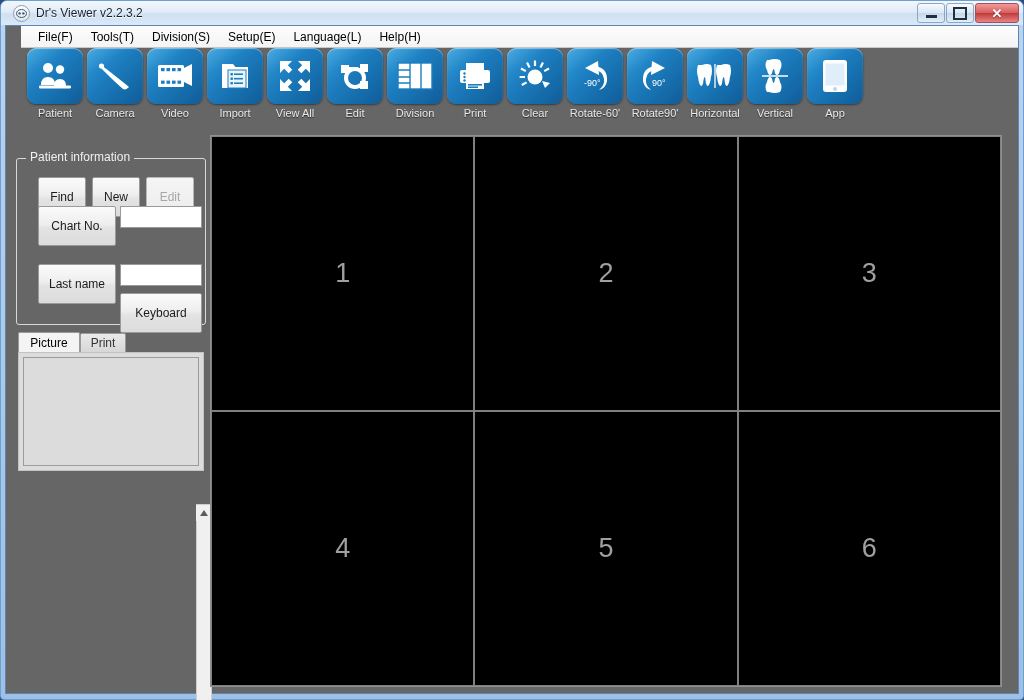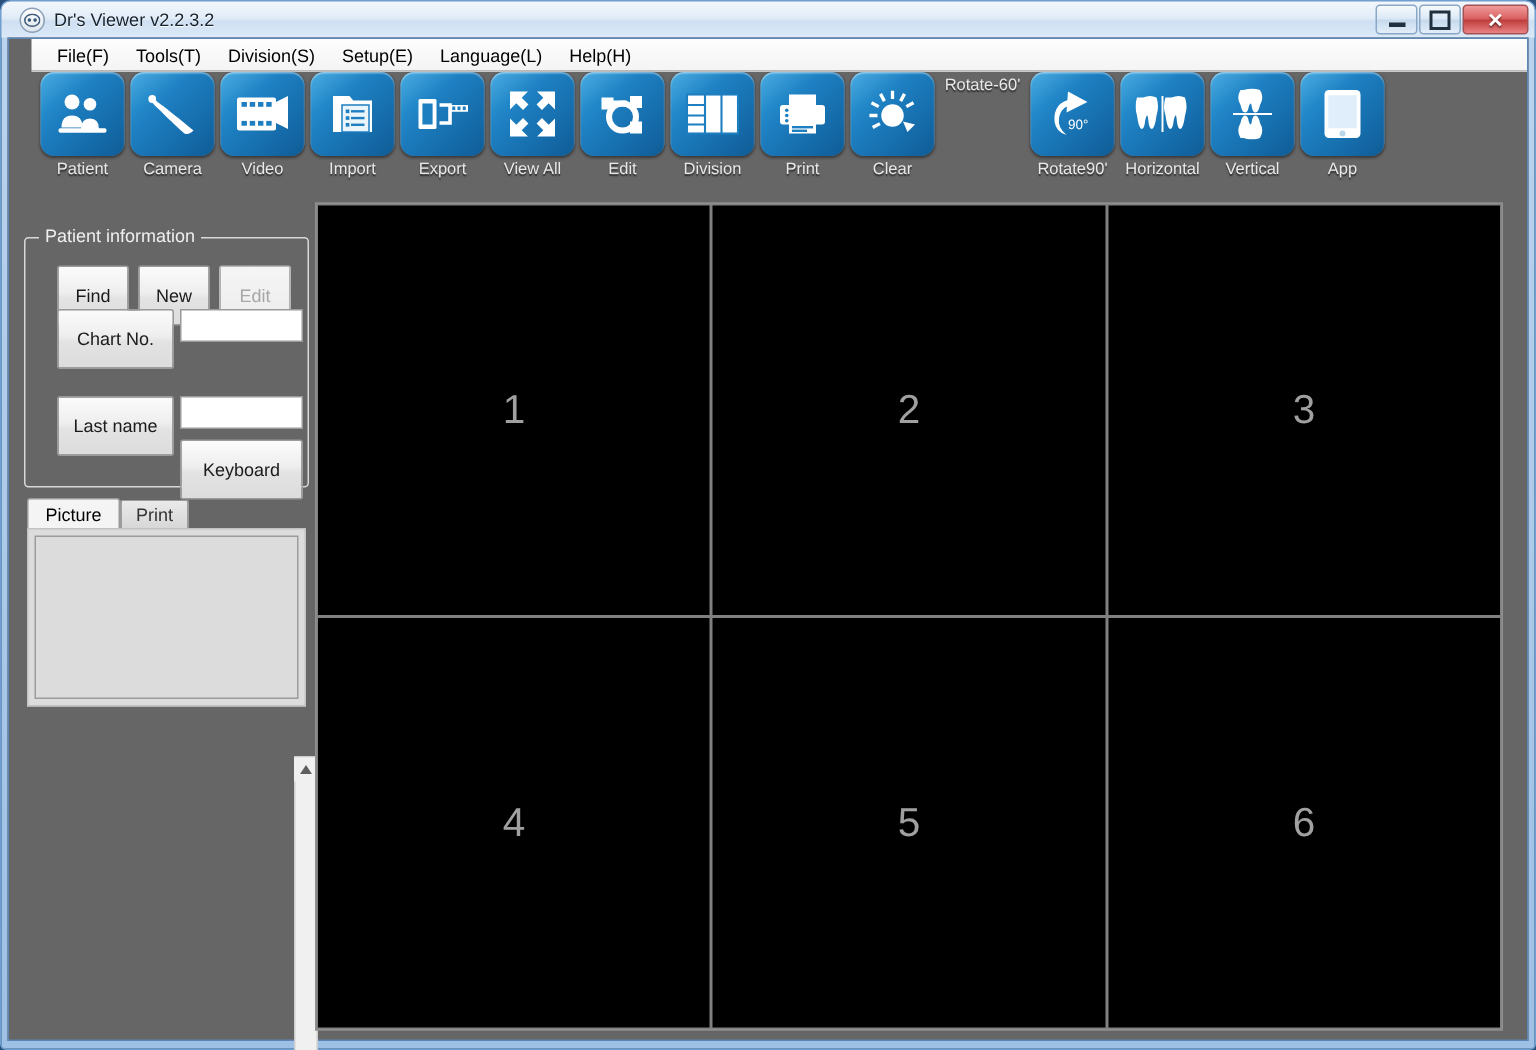--- a/index.html
+++ b/index.html
@@ -287,36 +287,20 @@
               <rect x="11.5" y="17.5" width="2.4" height="2.4"></rect>
                 <rect x="15" y="17.9" width="9" height="1.6"></rect>
               <rect x="11.5" y="22" width="2.4" height="2.4"></rect>
                 <rect x="15" y="22.4" width="9" height="1.6"></rect>
             </g>
           </svg>
         </div>
         <div class="tb-lbl">Import</div>
       </div>
 
-      <div class="tb-btn">
-        <div class="tb-ico">
-          <svg width="36" height="30" viewBox="0 0 36 30">
-            <rect x="2" y="5" width="12" height="20" rx="1" fill="#fff"></rect>
-            <rect x="4.6" y="8" width="6.8" height="14" fill="#1d7ec0"></rect>
-            <path d="M16 9 h7 v12 h-7" fill="none" stroke="#fff" stroke-width="2.4"></path>
-            <rect x="23" y="9" width="12" height="4.5" fill="#fff"></rect>
-            <g fill="#1d7ec0">
-              <rect x="24.5" y="10" width="2" height="2.4"></rect>
-                <rect x="28" y="10" width="2" height="2.4"></rect>
-              <rect x="31.5" y="10" width="2" height="2.4"></rect>
-            </g>
-          </svg>
-        </div>
-        <div class="tb-lbl">Export</div>
-      </div>
 
 
       <div class="tb-btn">
         <div class="tb-ico">
           <svg width="34" height="34" viewBox="0 0 34 34" fill="#fff">
             <path d="M2 2 h12 l-4.2 4.2 4.5 4.5 -3.6 3.6 -4.5 -4.5 L2 14 z"></path>
             <path d="M32 2 v12 l-4.2 -4.2 -4.5 4.5 -3.6 -3.6 4.5 -4.5 L20 2 z"></path>
             <path d="M2 32 v-12 l4.2 4.2 4.5 -4.5 3.6 3.6 -4.5 4.5 L14 32 z"></path>
             <path d="M32 32 h-12 l4.2 -4.2 -4.5 -4.5 3.6 -3.6 4.5 4.5 L32 20 z"></path>
           </svg>
@@ -382,20 +366,27 @@
               <line x1="3.8" y1="26" x2="8.6" y2="23.4"></line>
             </g>
             <circle cx="17" cy="18" r="7.5" fill="#fff"></circle>
             <path d="M24 22 l8 2 -5 5 z" fill="#fff"></path>
           </svg>
         </div>
         <div class="tb-lbl">Clear</div>
       </div>
 
       <div class="tb-btn">
+        <div class="tb-ico">
+          <svg width="34" height="32" viewBox="0 0 34 32">
+            <path d="M17 6 q13 2 12 15 q-1 7 -8 9 q6 -5 5 -11 q-1 -8 -9 -9 z" fill="#fff"></path>
+            <path d="M20 1 L7 8 l14 7 z" fill="#fff"></path>
+            <text x="6" y="26" font-size="9" fill="#fff" font-family="sans-serif">-90°</text>
+          </svg>
+        </div>
         <div class="tb-lbl">Rotate-60'</div>
       </div>
 
       <div class="tb-btn">
         <div class="tb-ico">
           <svg width="34" height="32" viewBox="0 0 34 32">
             <path d="M17 6 q-13 2 -12 15 q1 7 8 9 q-6 -5 -5 -11 q1 -8 9 -9 z" fill="#fff"></path>
             <path d="M14 1 L27 8 l-14 7 z" fill="#fff"></path>
             <text x="14" y="26" font-size="9" fill="#fff" font-family="sans-serif">90°</text>
           </svg>

